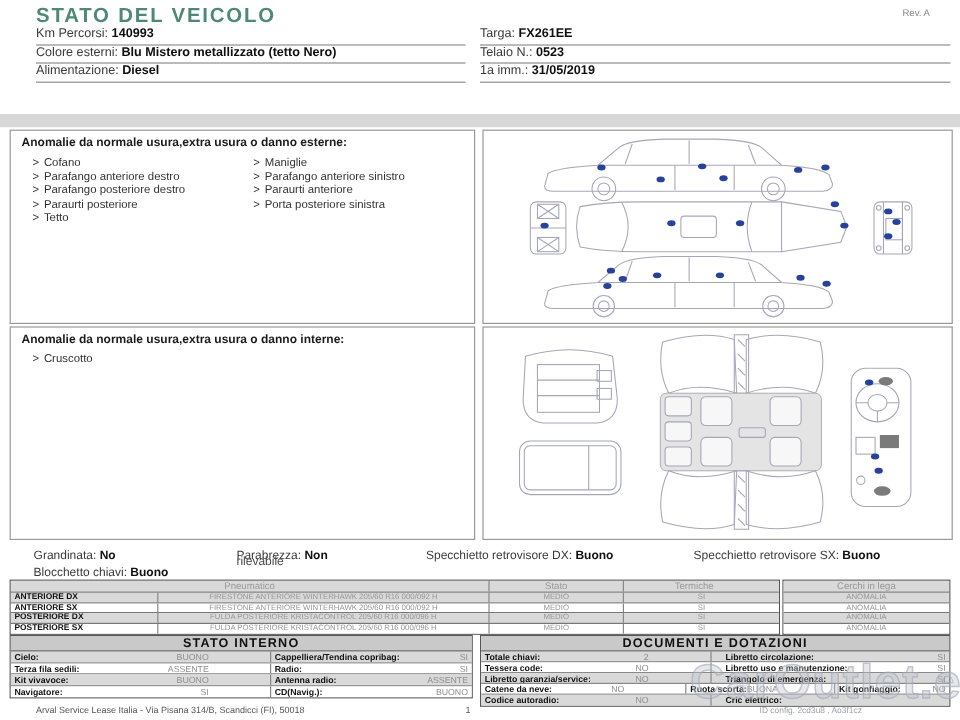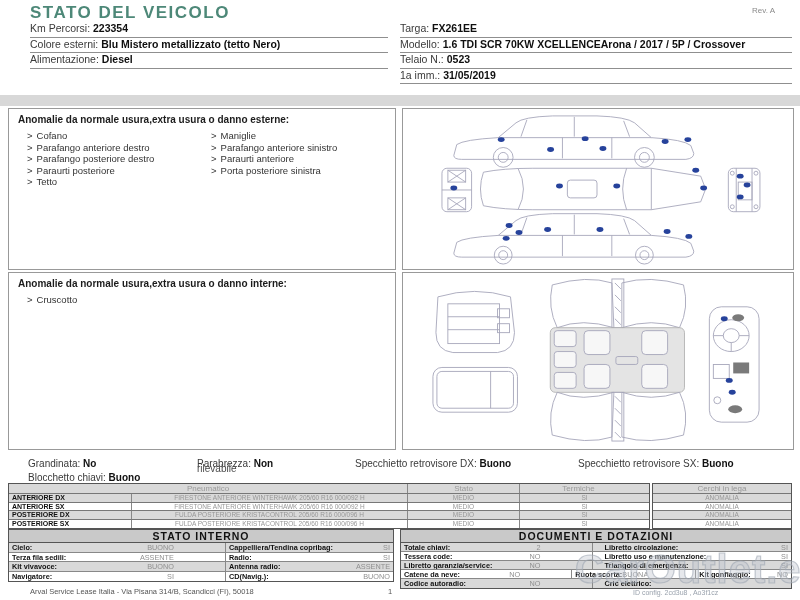--- a/index.html
+++ b/index.html
@@ -91,40 +91,36 @@
 <body>
 
 <div id="page">
 
   <div class="doc-title">STATO DEL VEICOLO</div>
   <div class="rev">Rev. A</div>
 
   <div class="info-col left">
     <div class="info-row">
       <span>Km Percorsi:</span>
-      <b>223354</b>
+      <b>140993</b>
     </div>
     <div class="info-row">
       <span>Colore esterni:</span>
       <b>Blu Mistero metallizzato (tetto Nero)</b>
     </div>
     <div class="info-row">
       <span>Alimentazione:</span>
       <b>Diesel</b>
     </div>
   </div>
 
   <div class="info-col right">
     <div class="info-row">
       <span>Targa:</span>
       <b>FX261EE</b>
-    </div>
-    <div class="info-row" style="white-space:normal;">
-      <span>Modello:</span>
-      <b>1.6 TDI SCR 70KW XCELLENCEArona / 2017 / 5P / Crossover</b>
     </div>
     <div class="info-row">
       <span>Telaio N.:</span>
       <b>0523</b>
     </div>
     <div class="info-row">
       <span>1a imm.:</span>
       <b>31/05/2019</b>
     </div>
   </div>

